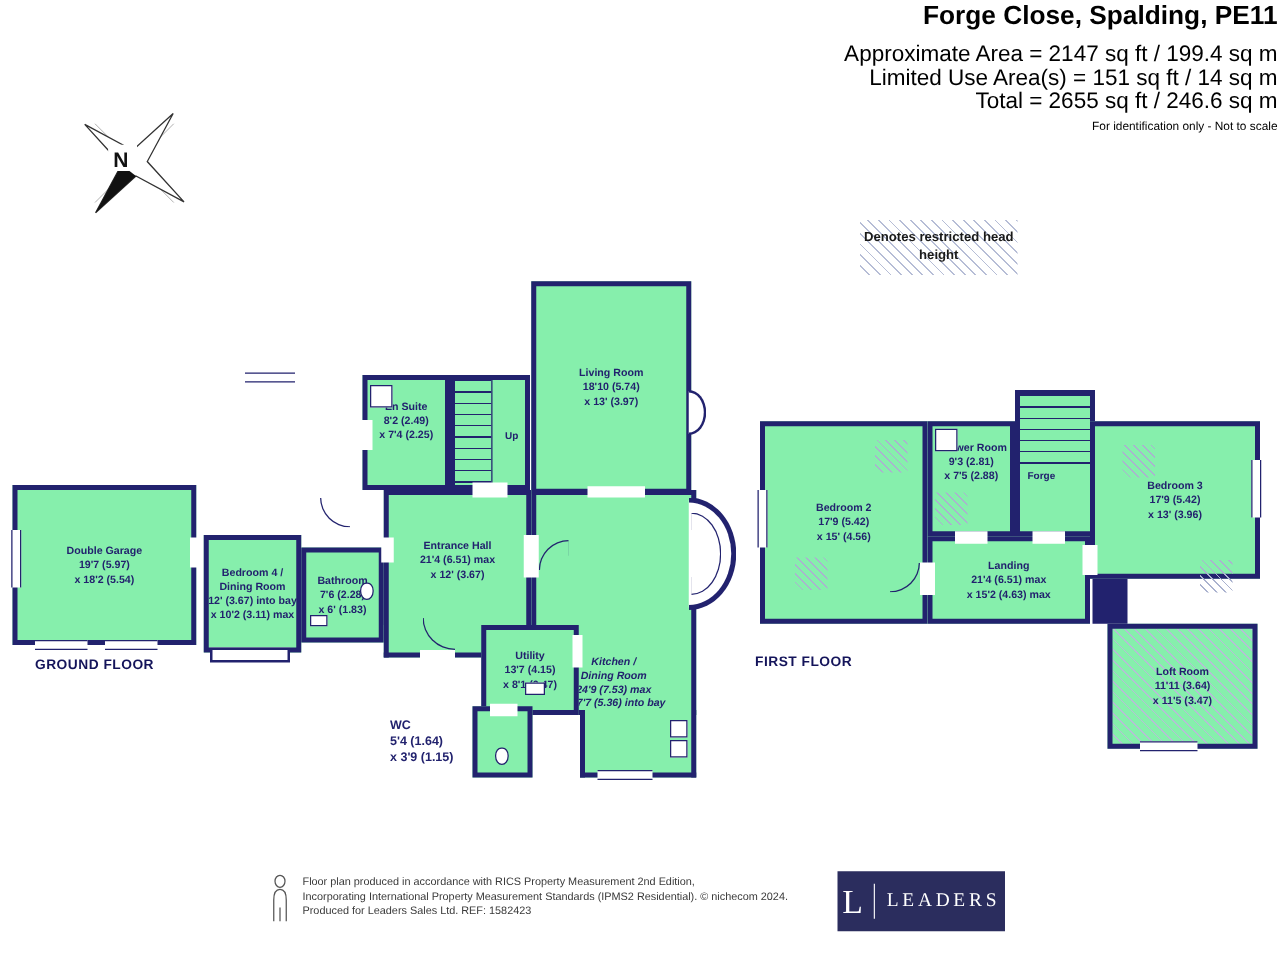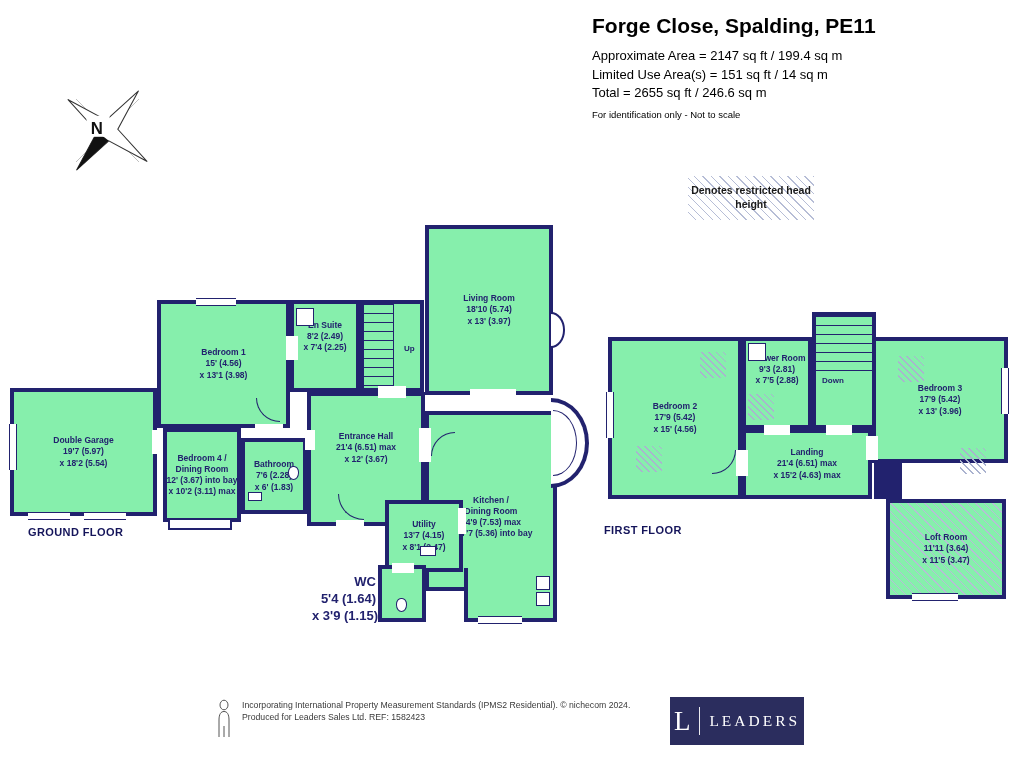--- a/index.html
+++ b/index.html
@@ -2,30 +2,30 @@
 <html><head>
 <meta charset="utf-8">
 <style>
   * { margin:0; padding:0; box-sizing:border-box; }
   :root { --wall:#22226e; --ink:#14145a; }
   html,body { background:#fff; }
   body { width:1024px; height:768px; position:relative; font-family:"Liberation Sans",sans-serif; overflow:hidden; }
   .canvas { position:absolute; inset:0; width:1024px; height:768px; background:#fff; }
 
   
-  .hdr { position:absolute; top:14px; right:2px; width:430px; z-index:6; }
+  .hdr { position:absolute; top:1px; right:2px; width:430px; text-align:right; z-index:6; }
   .hdr h1 { font-size:21px; font-weight:700; color:#000; margin-bottom:9px; }
-  .hdr .aline { font-size:13px; color:#000; line-height:18.5px; }
+  .hdr .aline { font-size:18px; color:#000; line-height:18.5px; }
   .hdr .note { font-size:9.5px; color:#000; margin-top:6px; }
 
   
   .room { position:absolute; background:#86efac; border:4px solid var(--wall); display:flex; align-items:center; justify-content:center; z-index:2; }
   .rlabel { text-align:center; font-size:8.5px; line-height:1.3; color:var(--wall); font-weight:700; z-index:5; }
   .rlabel span { display:block; white-space:nowrap; }
-  .ext-label { position:absolute; text-align:right; font-size:13px; line-height:1.3; color:var(--wall); font-weight:700; z-index:5; }
+  .ext-label { position:absolute; text-align:left; font-size:10px; line-height:1.3; color:var(--wall); font-weight:700; z-index:5; }
   .ext-label span { display:block; white-space:nowrap; }
   .gap { position:absolute; background:#fff; z-index:3; }
   .winH,.winV { position:absolute; background:#fff; z-index:4; }
   .winH { height:8px; border-top:1.2px solid var(--wall); border-bottom:1.2px solid var(--wall); }
   .winV { width:8px; border-left:1.2px solid var(--wall); border-right:1.2px solid var(--wall); }
   .treads { position:absolute; background:repeating-linear-gradient(180deg, var(--wall) 0 1px, transparent 1px 9px); z-index:3; }
   .hatch { background-image:repeating-linear-gradient(45deg, transparent 0 5px, #b6bdd6 5px 6px); }
   .hsq { position:absolute; width:26px; height:26px; z-index:3; background-image:repeating-linear-gradient(45deg, transparent 0 4px, #aab2cf 4px 5px); }
   .arc { position:absolute; z-index:4; background:transparent; }
   .arc-bl { border-left:1.2px solid var(--wall); border-bottom:1.2px solid var(--wall); border-radius:0 0 0 100%; }
@@ -79,27 +79,20 @@
   <div style="position:absolute;inset:0;">
 
     <div class="room" style="left:10px;top:388px;width:147px;height:128px;">
       <div class="rlabel">
         <span>Double Garage</span>
         <span>19'7 (5.97)</span>
         <span>x 18'2 (5.54)</span>
       </div>
     </div>
 
-    <div class="room" style="left:157px;top:300px;width:133px;height:128px;">
-      <div class="rlabel">
-        <span>Bedroom 1</span>
-        <span>15' (4.56)</span>
-        <span>x 13'1 (3.98)</span>
-      </div>
-    </div>
 
     <div class="room" style="left:290px;top:300px;width:70px;height:92px;align-items:flex-start;">
       <div class="rlabel" style="padding-top:16px;">
         <span>En Suite</span>
         <span>8'2 (2.49)</span>
         <span>x 7'4 (2.25)</span>
       </div>
     </div>
 
     <div class="room" style="left:360px;top:300px;width:64px;height:92px;"></div>
@@ -107,21 +100,21 @@
     <span class="stair-label" style="left:404px;top:344px;">Up</span>
 
     <div class="room" style="left:425px;top:225px;width:128px;height:170px;">
       <div class="rlabel">
         <span>Living Room</span>
         <span>18'10 (5.74)</span>
         <span>x 13' (3.97)</span>
       </div>
     </div>
 
-    <div class="room" style="left:425px;top:411px;width:132px;height:180px;align-items:center;">
+    <div class="room" style="left:425px;top:392px;width:132px;height:180px;align-items:flex-end;font-style:italic;">
       <div class="rlabel" style="padding-top:32px;">
         <span>Kitchen /</span>
         <span>Dining Room</span>
         <span>24'9 (7.53) max</span>
         <span>x 17'7 (5.36) into bay</span>
       </div>
     </div>
 
     <div class="room" style="left:307px;top:392px;width:118px;height:112px;">
       <div class="rlabel">
@@ -216,21 +209,21 @@
     <div class="room" style="left:742px;top:337px;width:70px;height:92px;align-items:flex-start;">
       <div class="rlabel" style="padding-top:12px;">
         <span>Shower Room</span>
         <span>9'3 (2.81)</span>
         <span>x 7'5 (2.88)</span>
       </div>
     </div>
 
     <div class="room" style="left:812px;top:312px;width:64px;height:117px;"></div>
     <div class="treads" style="left:816px;top:316px;width:56px;height:56px;"></div>
-    <span class="stair-label" style="left:822px;top:376px;">Down</span>
+    <span class="stair-label" style="left:822px;top:376px;">Forge</span>
 
     <div class="room" style="left:872px;top:337px;width:136px;height:126px;">
       <div class="rlabel">
         <span>Bedroom 3</span>
         <span>17'9 (5.42)</span>
         <span>x 13' (3.96)</span>
       </div>
     </div>
 
     <div class="room" style="left:742px;top:429px;width:130px;height:70px;">
@@ -273,20 +266,21 @@
     <div class="floor-label" style="left:604px;top:508px;margin-top:16px;">FIRST FLOOR</div>
   </div>
 
   <svg style="position:absolute;left:214px;top:699px;z-index:6;" width="20" height="40" viewBox="0 0 20 40">
     <ellipse cx="10" cy="6" rx="4" ry="4.8" fill="none" stroke="#555" stroke-width="1"></ellipse>
     <path d="M5 38 V21 C5 15 7 12.5 10 12.5 C13 12.5 15 15 15 21 V38" fill="none" stroke="#555" stroke-width="1"></path>
     <line x1="10" y1="27" x2="10" y2="38" stroke="#555" stroke-width="1"></line>
   </svg>
 
   <div class="foot-text">
+    <div>Floor plan produced in accordance with RICS Property Measurement 2nd Edition,</div>
     <div>Incorporating International Property Measurement Standards (IPMS2 Residential).  © nichecom 2024.</div>
     <div>Produced for Leaders Sales Ltd.   REF: 1582423</div>
   </div>
 
   <div class="logo">
     <span class="l">L</span>
     <span class="rule"></span>
     <span class="name">LEADERS</span>
   </div>
 

